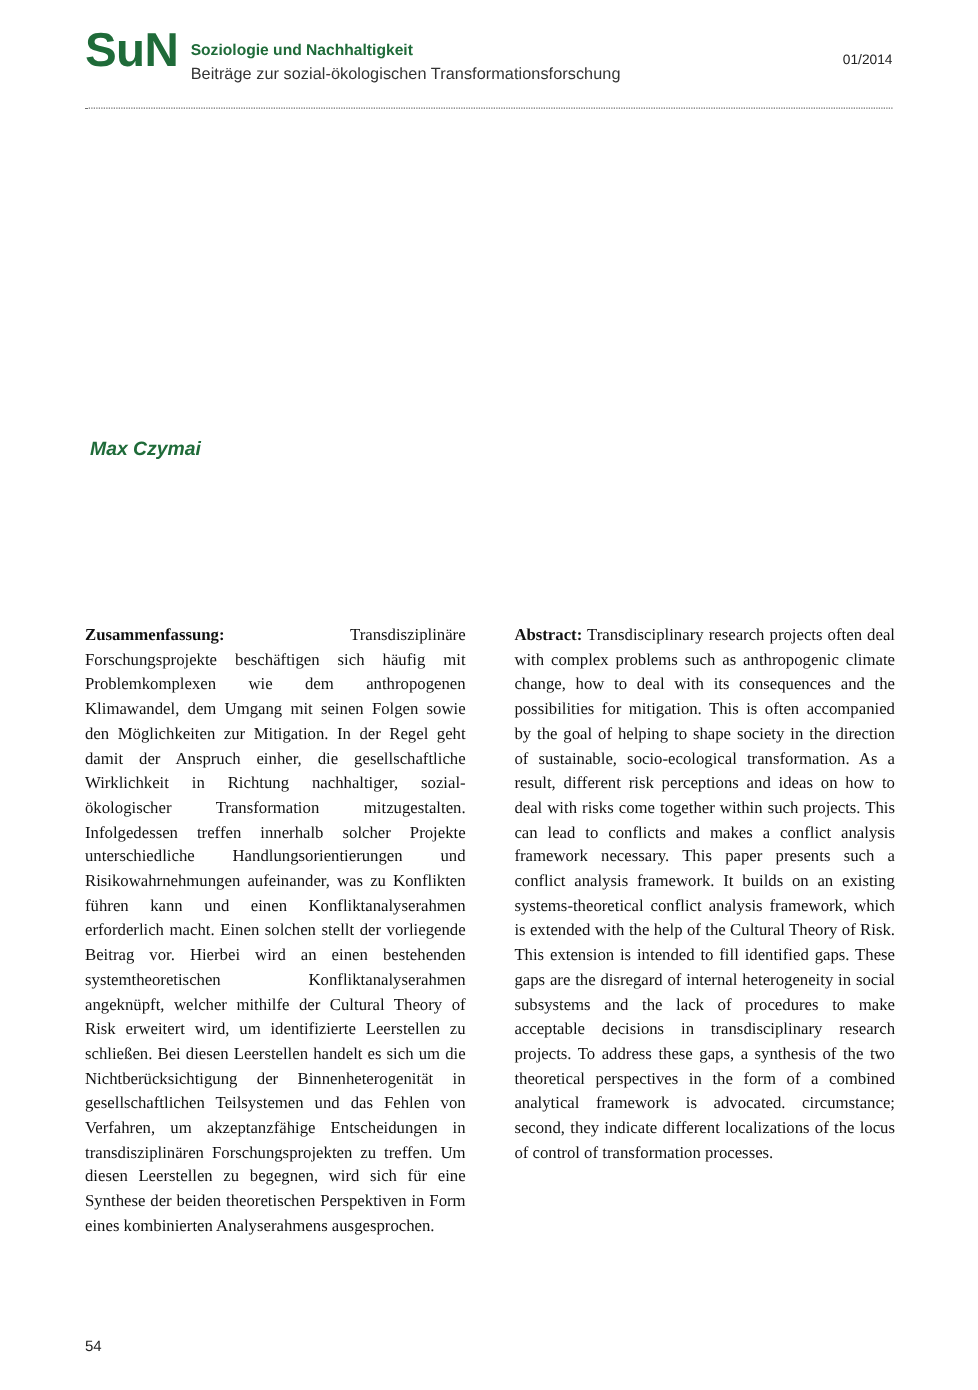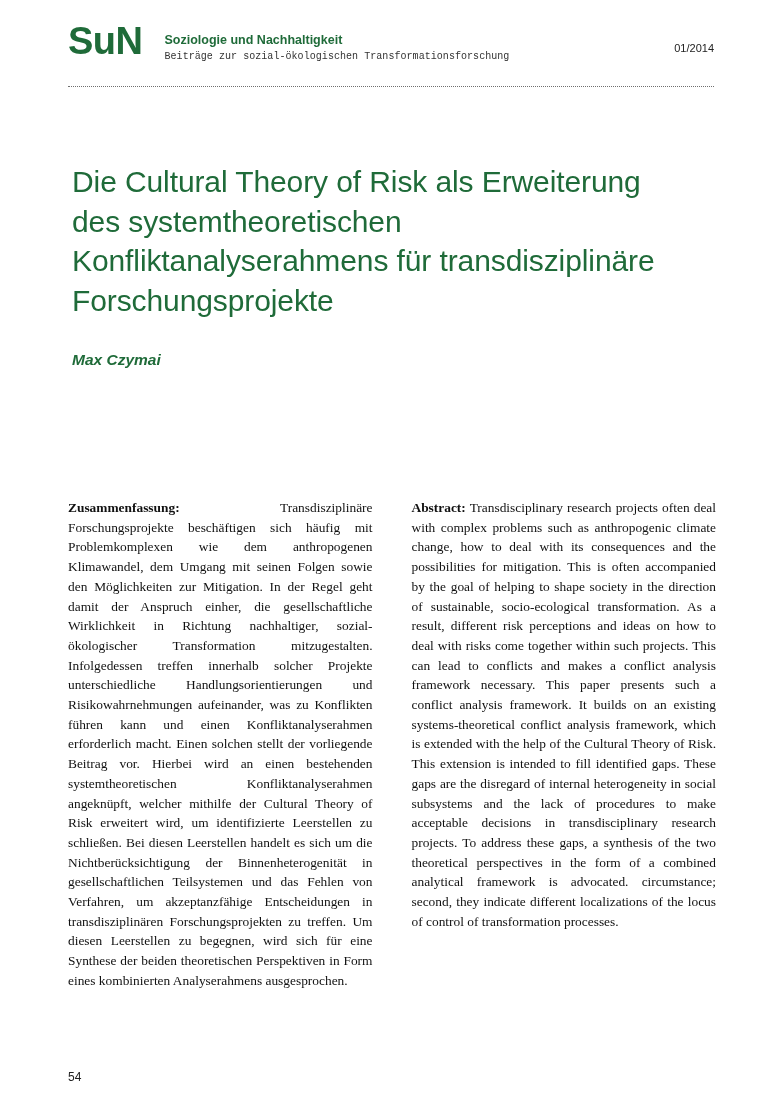--- a/index.html
+++ b/index.html
@@ -40,33 +40,33 @@
   }
   .logo-mark {
     font-family: "Liberation Sans", sans-serif;
     font-size: 38px;
     font-weight: 700;
     color: #1f6b39;
     line-height: 1;
     letter-spacing: -0.5px;
   }
   .logo-text {
-    margin-left: 22px;
+    margin-left: 10px;
     padding-top: 12px;
   }
   .logo-title {
     font-family: "Liberation Sans", sans-serif;
     font-size: 12.5px;
     font-weight: 700;
     color: #1f6b39;
     line-height: 1.1;
   }
   .logo-sub {
-    font-family: Liberation Mono, monospace;
-    font-size: 10px;
+    font-family: Liberation Sans, sans-serif;
+    font-size: 13px;
     font-weight: 400;
     color: #333333;
     margin-top: 3px;
     letter-spacing: 0.05px;
   }
   .issue {
     position: absolute;
     right: 0;
     top: 20px;
     font-family: "Liberation Sans", sans-serif;
@@ -150,21 +150,20 @@
       <div class="logo-text">
         <div class="logo-title">Soziologie und Nachhaltigkeit</div>
         <div class="logo-sub">Beiträge zur sozial-ökologischen Transformationsforschung</div>
       </div>
     </div>
     <div class="issue">01/2014</div>
   </div>
 
   <div class="rule"></div>
 
-  <h1 class="title">Die Cultural Theory of Risk als Erweiterung des systemtheoretischen Konfliktanalyserahmens für transdisziplinäre Forschungsprojekte</h1>
   <div class="author">Max Czymai</div>
 
   <div class="columns">
     <div class="col">
       <span class="lead">Zusammenfassung:</span><span> Transdisziplinäre Forschungsprojekte beschäftigen sich häufig mit Problemkomplexen wie dem anthropogenen Klimawandel, dem Umgang mit seinen Folgen sowie den Möglichkeiten zur Mitigation. In der Regel geht damit der Anspruch einher, die gesellschaftliche Wirklichkeit in Richtung nachhaltiger, sozial-ökologischer Transformation mitzugestalten. Infolgedessen treffen innerhalb solcher Projekte unterschiedliche Handlungsorientierungen und Risikowahrnehmungen aufeinander, was zu Konflikten führen kann und einen Konfliktanalyserahmen erforderlich macht. Einen solchen stellt der vorliegende Beitrag vor. Hierbei wird an einen bestehenden systemtheoretischen Konfliktanalyserahmen angeknüpft, welcher mithilfe der Cultural Theory of Risk erweitert wird, um identifizierte Leerstellen zu schließen. Bei diesen Leerstellen handelt es sich um die Nichtberücksichtigung der Binnenheterogenität in gesellschaftlichen Teilsystemen und das Fehlen von Verfahren, um akzeptanzfähige Entscheidungen in transdisziplinären Forschungsprojekten zu treffen. Um diesen Leerstellen zu begegnen, wird sich für eine Synthese der beiden theoretischen Perspektiven in Form eines kombinierten Analyserahmens ausgesprochen.</span>
     </div>
     <div class="col">
       <span class="lead">Abstract:</span><span> Transdisciplinary research projects often deal with complex problems such as anthropogenic climate change, how to deal with its consequences and the possibilities for mitigation. This is often accompanied by the goal of helping to shape society in the direction of sustainable, socio-ecological transformation. As a result, different risk perceptions and ideas on how to deal with risks come together within such projects. This can lead to conflicts and makes a conflict analysis framework necessary. This paper presents such a conflict analysis framework. It builds on an existing systems-theoretical conflict analysis framework, which is extended with the help of the Cultural Theory of Risk. This extension is intended to fill identified gaps. These gaps are the disregard of internal heterogeneity in social subsystems and the lack of procedures to make acceptable decisions in transdisciplinary research projects. To address these gaps, a synthesis of the two theoretical perspectives in the form of a combined analytical framework is advocated. circumstance; second, they indicate different localizations of the locus of control of transformation processes.</span>
     </div>
   </div>

